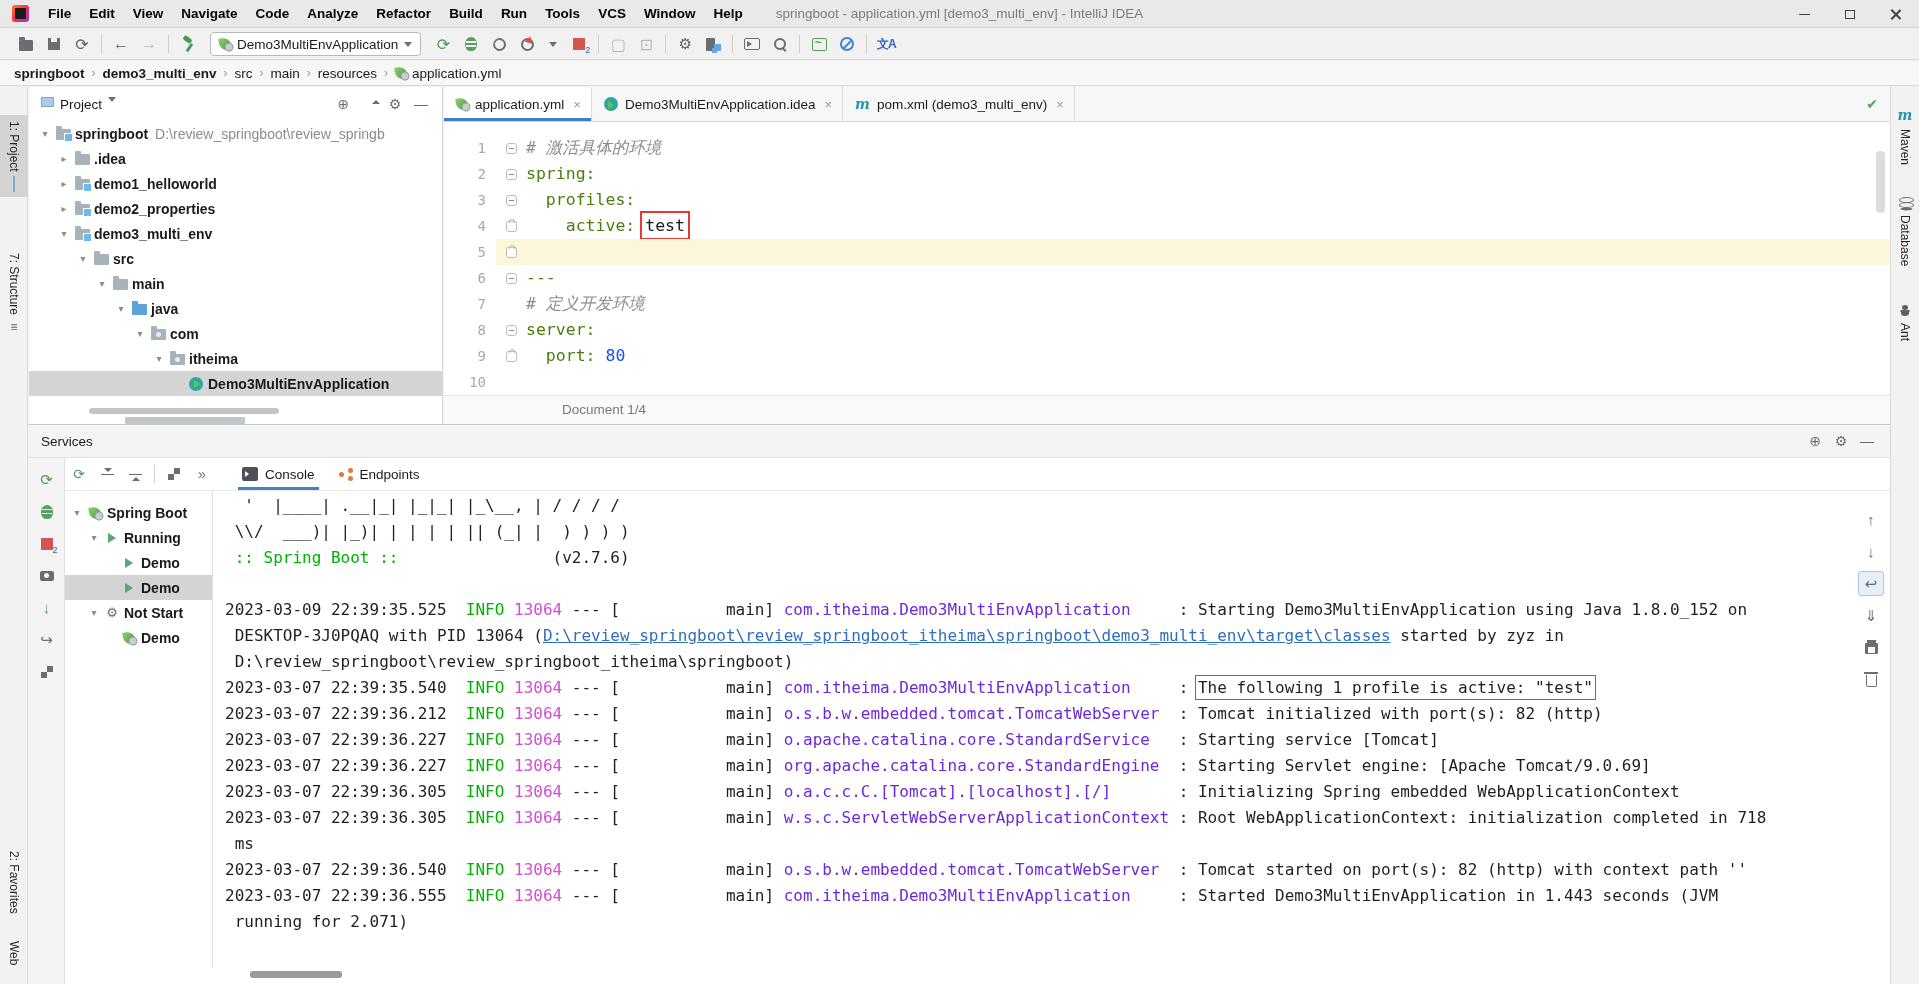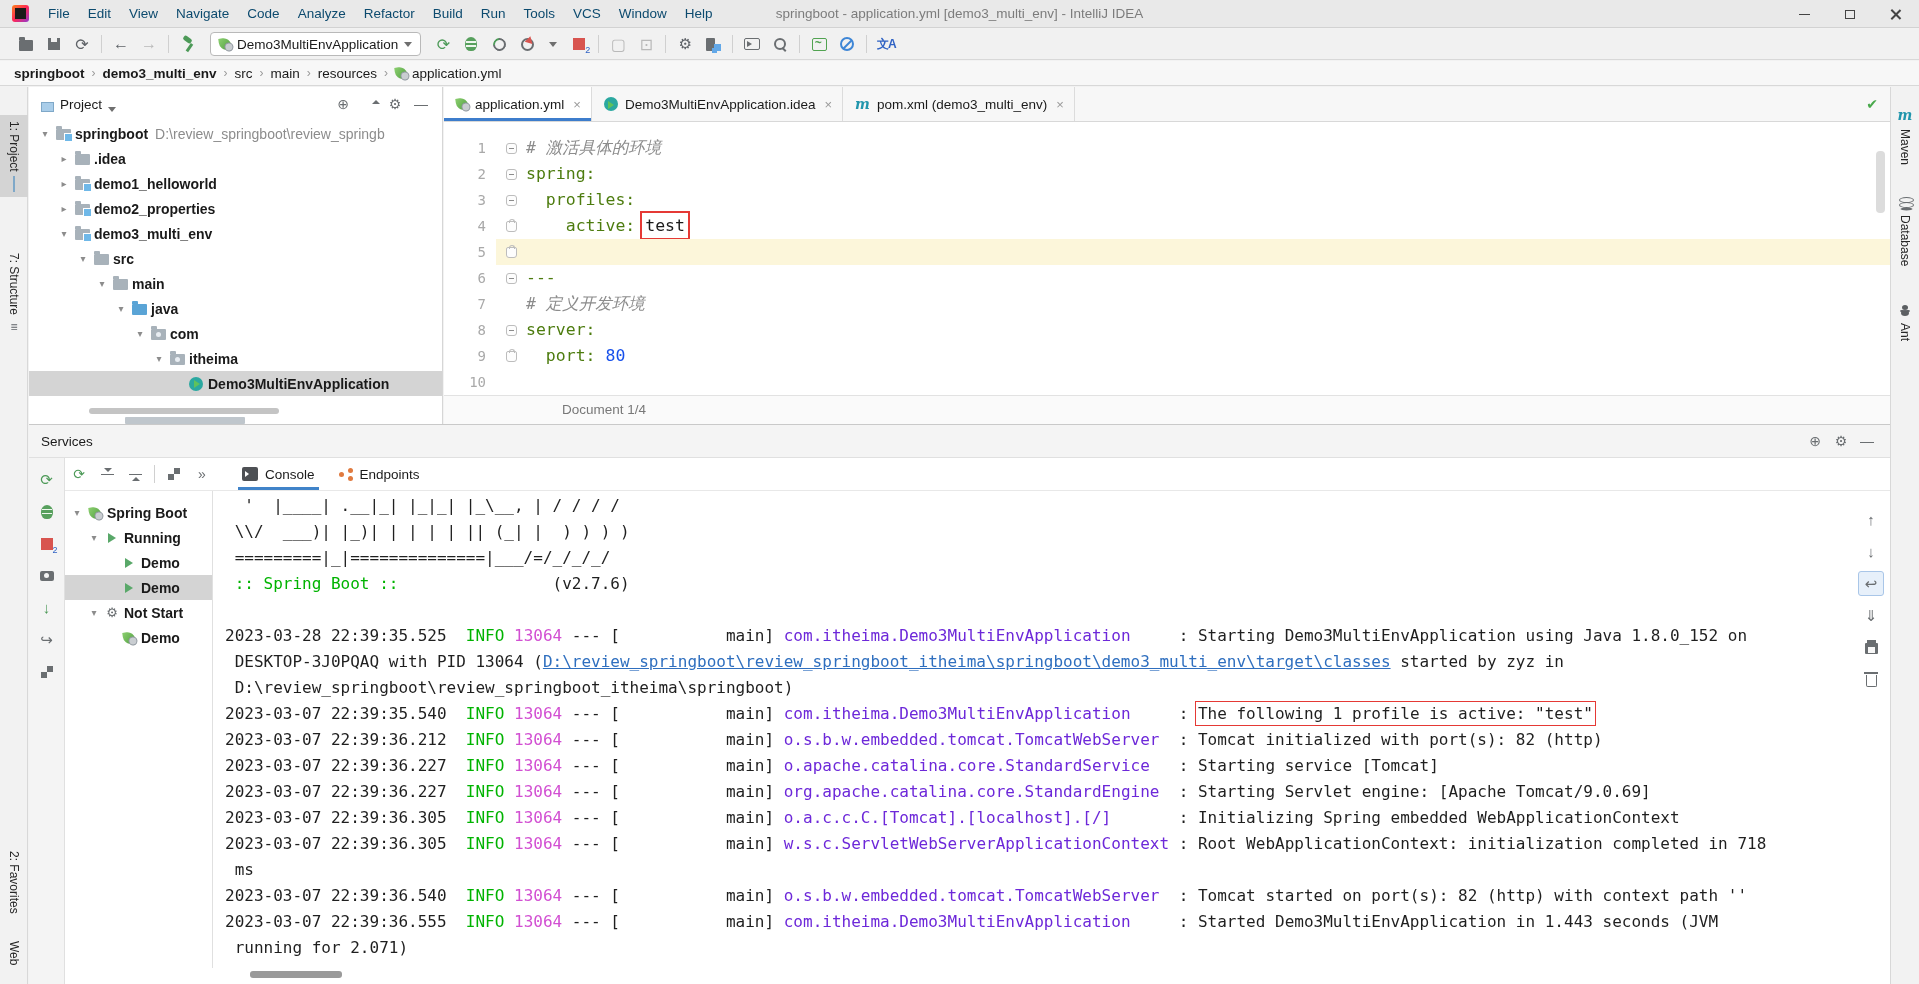--- a/index.html
+++ b/index.html
@@ -4,21 +4,21 @@
 <style>
   * { margin:0; padding:0; box-sizing:border-box; }
   html,body { width:1919px; height:984px; overflow:hidden; }
   body { font-family:"Liberation Sans", sans-serif; background:#f2f2f2; color:#1a1a1a; position:relative; font-size:14px; }
 
   
   #titlebar { position:absolute; left:0; top:0; width:1919px; height:28px; background:#e9e9e9; border-bottom:1px solid #d2d2d2; display:flex; align-items:center; }
   #logo { width:17px; height:17px; margin:0 10px 0 12px; border-radius:3px; background:linear-gradient(135deg,#fc801d 0%,#fe2857 50%,#9039d0 100%); position:relative; }
   #logo::after { content:""; position:absolute; left:3px; top:3px; width:11px; height:11px; background:#1a1a1a; }
   #menu { display:flex; align-items:center; height:100%; }
-  .menu-item { padding:0 9px; height:100%; display:flex; align-items:center; font-size:13.5px; color:#0c4a6e; }
+  .menu-item { padding:0 9px; height:100%; display:flex; align-items:center; font-size:13.5px; color:#000000;font-weight:bold; }
   #win-title { position:absolute; left:50%; transform:translateX(-50%); color:#7c7c7c; font-size:13.5px; white-space:nowrap; }
   #win-controls { position:absolute; right:0; top:0; height:28px; display:flex; }
   .win-btn { width:46px; height:28px; display:flex; align-items:center; justify-content:center; }
   .glyph-min { width:11px; height:1px; background:#444; }
   .glyph-max { width:10px; height:9px; border:1px solid #444; }
   .glyph-close { position:relative; width:12px; height:12px; }
   .glyph-close::before,.glyph-close::after { content:""; position:absolute; left:5px; top:0; width:1.5px; height:13px; background:#444; }
   .glyph-close::before { transform:rotate(45deg);} .glyph-close::after { transform:rotate(-45deg);}
 
   
@@ -75,21 +75,21 @@
   .vlabel.pressed { background:#d4d4d4; }
   #ls-project { position:absolute; top:28px; }
   #ls-structure { position:absolute; top:160px; }
   #ls-favorites { position:absolute; top:758px; }
   #ls-web { position:absolute; top:848px; }
   .mini-ic { font-size:12px; color:#5f6368; writing-mode:horizontal-tb; }
 
   
   #project { position:absolute; left:29px; top:87px; width:414px; height:337px; background:#ffffff; border-right:1px solid #d6d6d6; overflow:hidden; }
   #proj-header { height:34px; display:flex; align-items:center; padding:0 8px 0 12px; }
-  #proj-header .title { font-size:13.5px; display:flex; align-items:flex-end; gap:6px; }
+  #proj-header .title { font-size:13.5px; display:flex; align-items:flex-start; gap:6px; }
   #proj-header .spacer { flex:1; }
   .ph-ic { width:26px; text-align:center; color:#6a6e71; font-size:14px; }
   .projtab-ic { width:13px; height:10px; background:#a9cde9; border:1px solid #7fa8c8; }
   #ptree { position:relative; }
   .trow { height:25px; display:flex; align-items:center; white-space:nowrap; overflow:hidden; font-size:14px; }
   .trow.selected { background:#d4d4d4; }
   .chev { width:16px; text-align:center; color:#8c8c8c; font-size:10px; flex:none; }
   .ticon { width:20px; display:flex; justify-content:center; flex:none; }
   .tlabel { margin-left:2px;font-weight:bold; }
   .tlabel.bold { font-weight:bold; }
@@ -641,24 +641,23 @@
               <span class="chev"></span>
               <span class="ticon">
                 <span class="leaf"></span>
               </span>
               <span class="tlabel">Demo</span>
             </div>
           </div>
         <div id="console">
             <div class="con-line"><span>  '  |____| .__|_| |_|_| |_\__, | / / / /</span></div>
             <div class="con-line"><span> \\/  ___)| |_)| | | | | || (_| |  ) ) ) )</span></div>
-            <div class="con-line"><span> =========|_|==============|___/=/_/_/_/</span></div>
             <div class="con-line"><span class="cg"> :: Spring Boot ::</span><span>                (v2.7.6)</span></div>
             <div class="con-line"></div>
-            <div class="con-line"><span>2023-03-28 22:39:35.525  </span><span class="cg">INFO</span><span> </span><span class="cp">13064</span><span> --- [           main] </span><span class="cl">com.itheima.Demo3MultiEnvApplication    </span><span> : Starting Demo3MultiEnvApplication using Java 1.8.0_152 on</span></div>
+            <div class="con-line"><span>2023-03-09 22:39:35.525  </span><span class="cg">INFO</span><span> </span><span class="cp">13064</span><span> --- [           main] </span><span class="cl">com.itheima.Demo3MultiEnvApplication    </span><span> : Starting Demo3MultiEnvApplication using Java 1.8.0_152 on</span></div>
             <div class="con-line"><span> DESKTOP-3J0PQAQ with PID 13064 (</span><span class="ck">D:\review_springboot\review_springboot_itheima\springboot\demo3_multi_env\target\classes</span><span> started by zyz in</span></div>
             <div class="con-line"><span> D:\review_springboot\review_springboot_itheima\springboot)</span></div>
             <div class="con-line"><span>2023-03-07 22:39:35.540  </span><span class="cg">INFO</span><span> </span><span class="cp">13064</span><span> --- [           main] </span><span class="cl">com.itheima.Demo3MultiEnvApplication    </span><span> : </span><span class="cb">The following 1 profile is active: "test"</span></div>
             <div class="con-line"><span>2023-03-07 22:39:36.212  </span><span class="cg">INFO</span><span> </span><span class="cp">13064</span><span> --- [           main] </span><span class="cl">o.s.b.w.embedded.tomcat.TomcatWebServer </span><span> : Tomcat initialized with port(s): 82 (http)</span></div>
             <div class="con-line"><span>2023-03-07 22:39:36.227  </span><span class="cg">INFO</span><span> </span><span class="cp">13064</span><span> --- [           main] </span><span class="cl">o.apache.catalina.core.StandardService  </span><span> : Starting service [Tomcat]</span></div>
             <div class="con-line"><span>2023-03-07 22:39:36.227  </span><span class="cg">INFO</span><span> </span><span class="cp">13064</span><span> --- [           main] </span><span class="cl">org.apache.catalina.core.StandardEngine </span><span> : Starting Servlet engine: [Apache Tomcat/9.0.69]</span></div>
             <div class="con-line"><span>2023-03-07 22:39:36.305  </span><span class="cg">INFO</span><span> </span><span class="cp">13064</span><span> --- [           main] </span><span class="cl">o.a.c.c.C.[Tomcat].[localhost].[/]      </span><span> : Initializing Spring embedded WebApplicationContext</span></div>
             <div class="con-line"><span>2023-03-07 22:39:36.305  </span><span class="cg">INFO</span><span> </span><span class="cp">13064</span><span> --- [           main] </span><span class="cl">w.s.c.ServletWebServerApplicationContext</span><span> : Root WebApplicationContext: initialization completed in 718</span></div>
             <div class="con-line"><span> ms</span></div>
             <div class="con-line"><span>2023-03-07 22:39:36.540  </span><span class="cg">INFO</span><span> </span><span class="cp">13064</span><span> --- [           main] </span><span class="cl">o.s.b.w.embedded.tomcat.TomcatWebServer </span><span> : Tomcat started on port(s): 82 (http) with context path ''</span></div>

